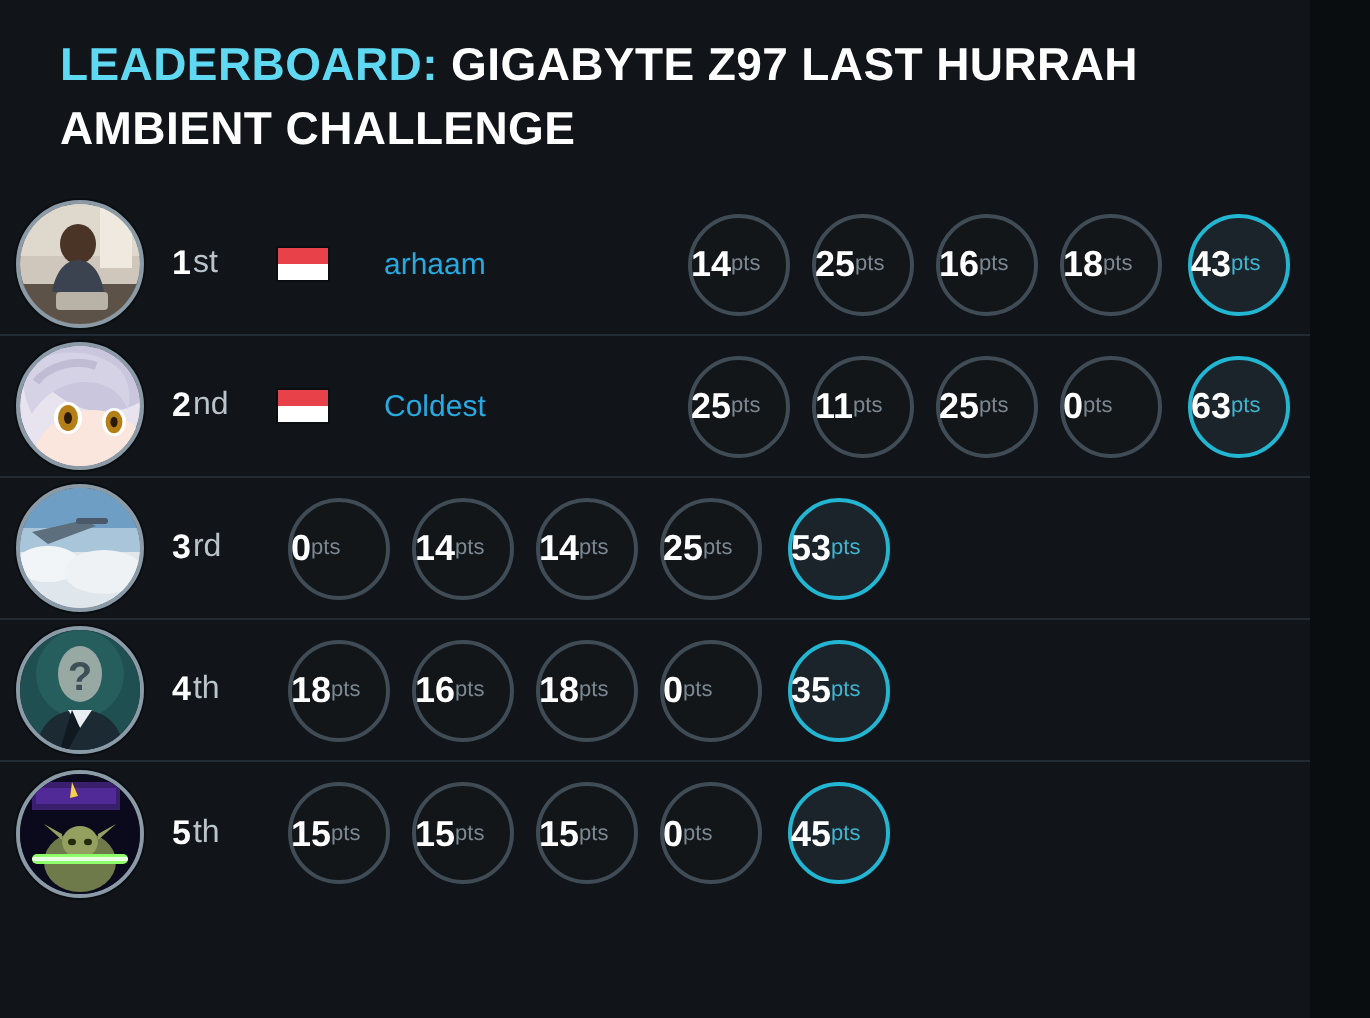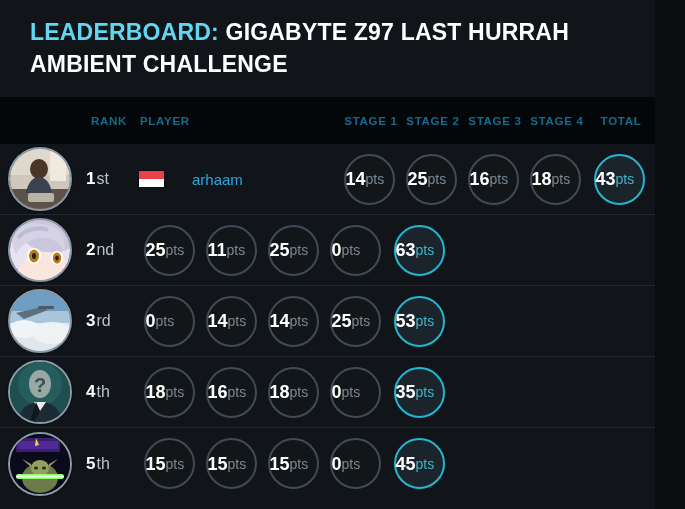--- a/index.html
+++ b/index.html
@@ -145,49 +145,39 @@
     box-sizing: border-box;
   }
   .circle .val {
     color: #ffffff;
     font-size: 18px;
     font-weight: bold;
     line-height: 18px;
   }
   .circle .unit {
     color: #7b8893;
-    font-size: 14px;
+    font-size: 11px;
     line-height: 13px;
     margin-top: 1px;
   }
   .circle.total {
     border-color: #23b6d3;
     background: #1b242b;
   }
   .circle.total .unit { color: #3fb6d0; }
 </style>
 </head>
 <body>
 
 <div class="board">
 
   <div class="title-bar">
     <h1 class="title"><span class="lead">LEADERBOARD:</span><span> GIGABYTE Z97 LAST HURRAH AMBIENT CHALLENGE</span></h1>
   </div>
 
-  <div class="head-row">
-    <div class="head-cell c-avatar"></div>
-    <div class="head-cell c-rank">RANK</div>
-    <div class="head-cell c-player">PLAYER</div>
-    <div class="head-cell c-stage">STAGE 1</div>
-    <div class="head-cell c-stage">STAGE 2</div>
-    <div class="head-cell c-stage">STAGE 3</div>
-    <div class="head-cell c-stage">STAGE 4</div>
-    <div class="head-cell c-total">TOTAL</div>
-  </div>
 
   <div id="rows-container">
       <div class="row">
     <div class="cell avatar-wrap">
       <div class="avatar">
             <svg viewBox="0 0 60 60" preserveAspectRatio="none">
       <rect width="60" height="60" fill="#cfc7bb"></rect>
       <rect x="0" y="0" width="60" height="26" fill="#ded8cd"></rect>
       <rect x="40" y="2" width="16" height="30" fill="#efe9df"></rect>
       <rect x="0" y="40" width="60" height="20" fill="#5d5247"></rect>
@@ -255,20 +245,29 @@
       <ellipse cx="47" cy="38" rx="6" ry="7" fill="#fff"></ellipse>
       <ellipse cx="47" cy="38" rx="4.2" ry="5.6" fill="#b57f18"></ellipse>
       <ellipse cx="47" cy="38" rx="1.8" ry="2.6" fill="#2a1a05"></ellipse>
       <path d="M8 18c6-8 20-12 30-8" stroke="#bfbcd4" stroke-width="4" fill="none"></path>
     </svg>
           </div>
     </div>
     <div class="cell rank-cell">
       <span class="rank-num">2</span>
           <span class="rank-suf">nd</span>
+    </div>
+    <div class="cell player-cell">
+      <span class="flag">
+            <svg viewBox="0 0 27 18" preserveAspectRatio="none">
+      <rect width="27" height="9" fill="#e8414a"></rect>
+              <rect y="9" width="27" height="9" fill="#ffffff"></rect>
+            </svg>
+          </span>
+      <span class="pname">Coldest</span>
     </div>
     <div class="cell score-cell">
         <div class="circle">
           <span class="val">25</span>
           <span class="unit">pts</span>
         </div>
       </div>
         <div class="cell score-cell">
         <div class="circle">
           <span class="val">11</span>

